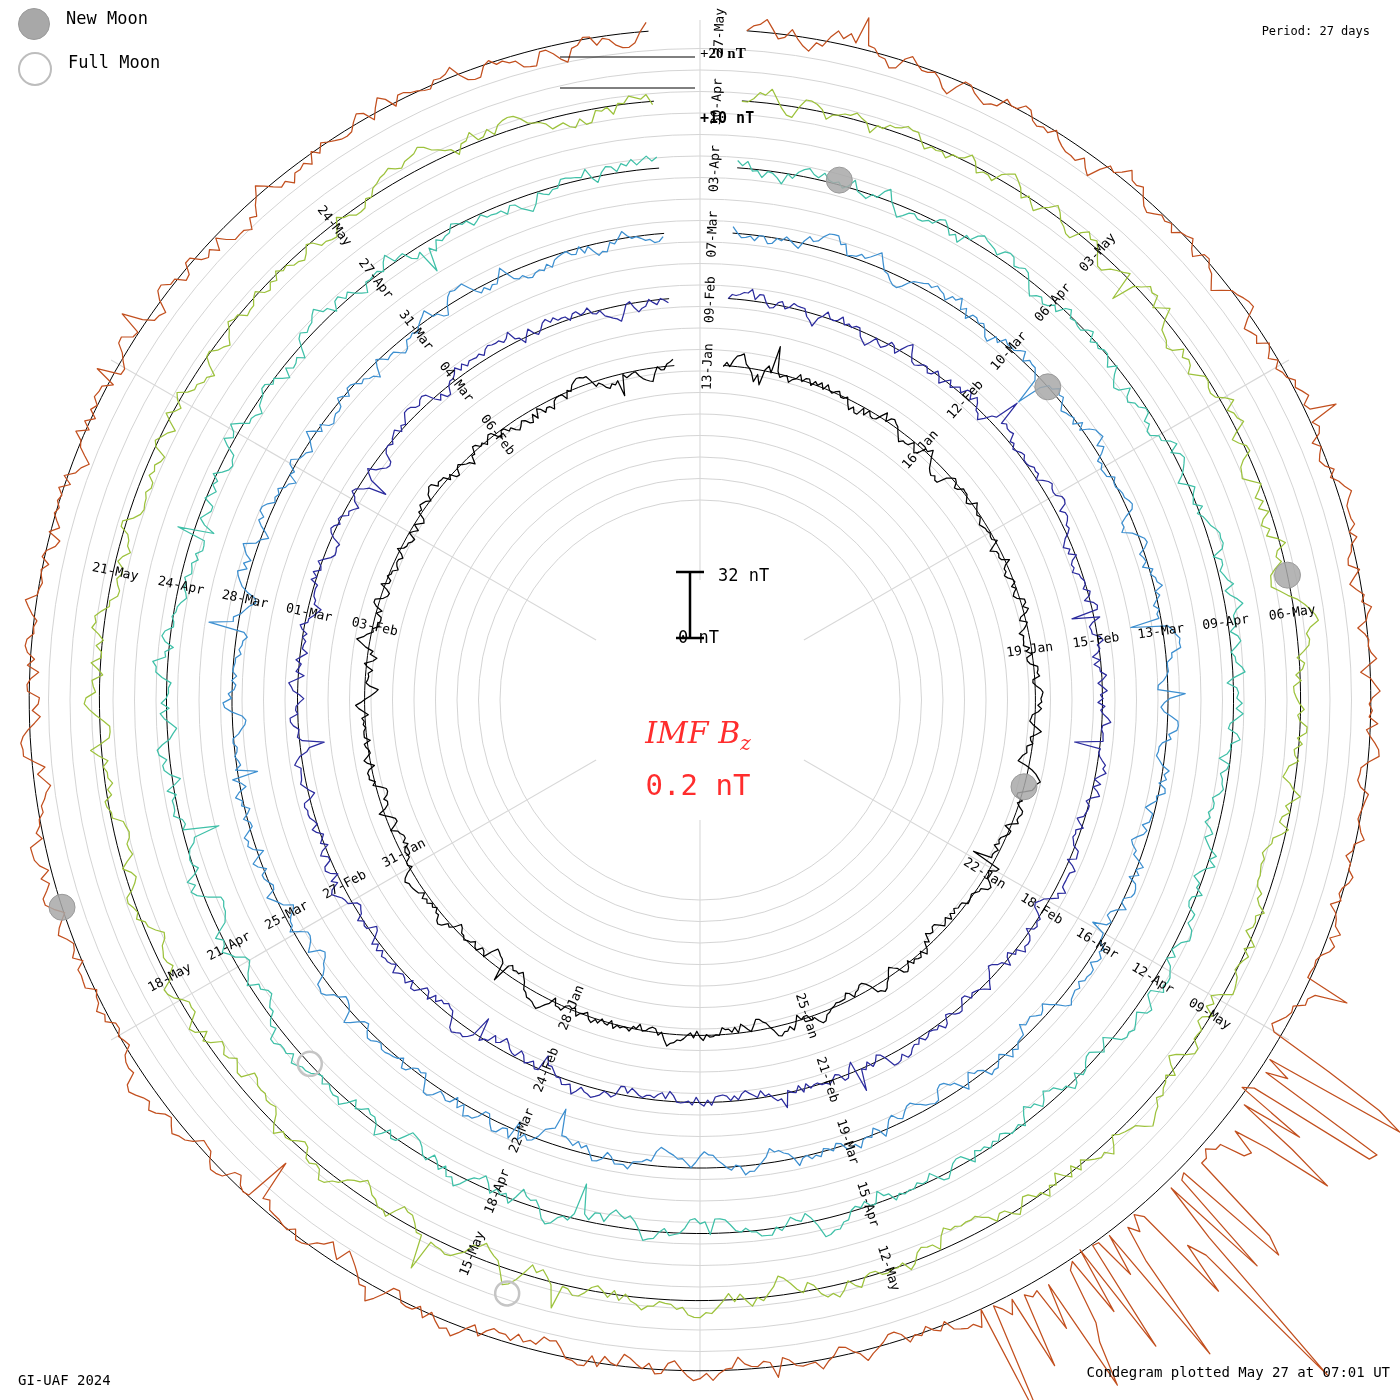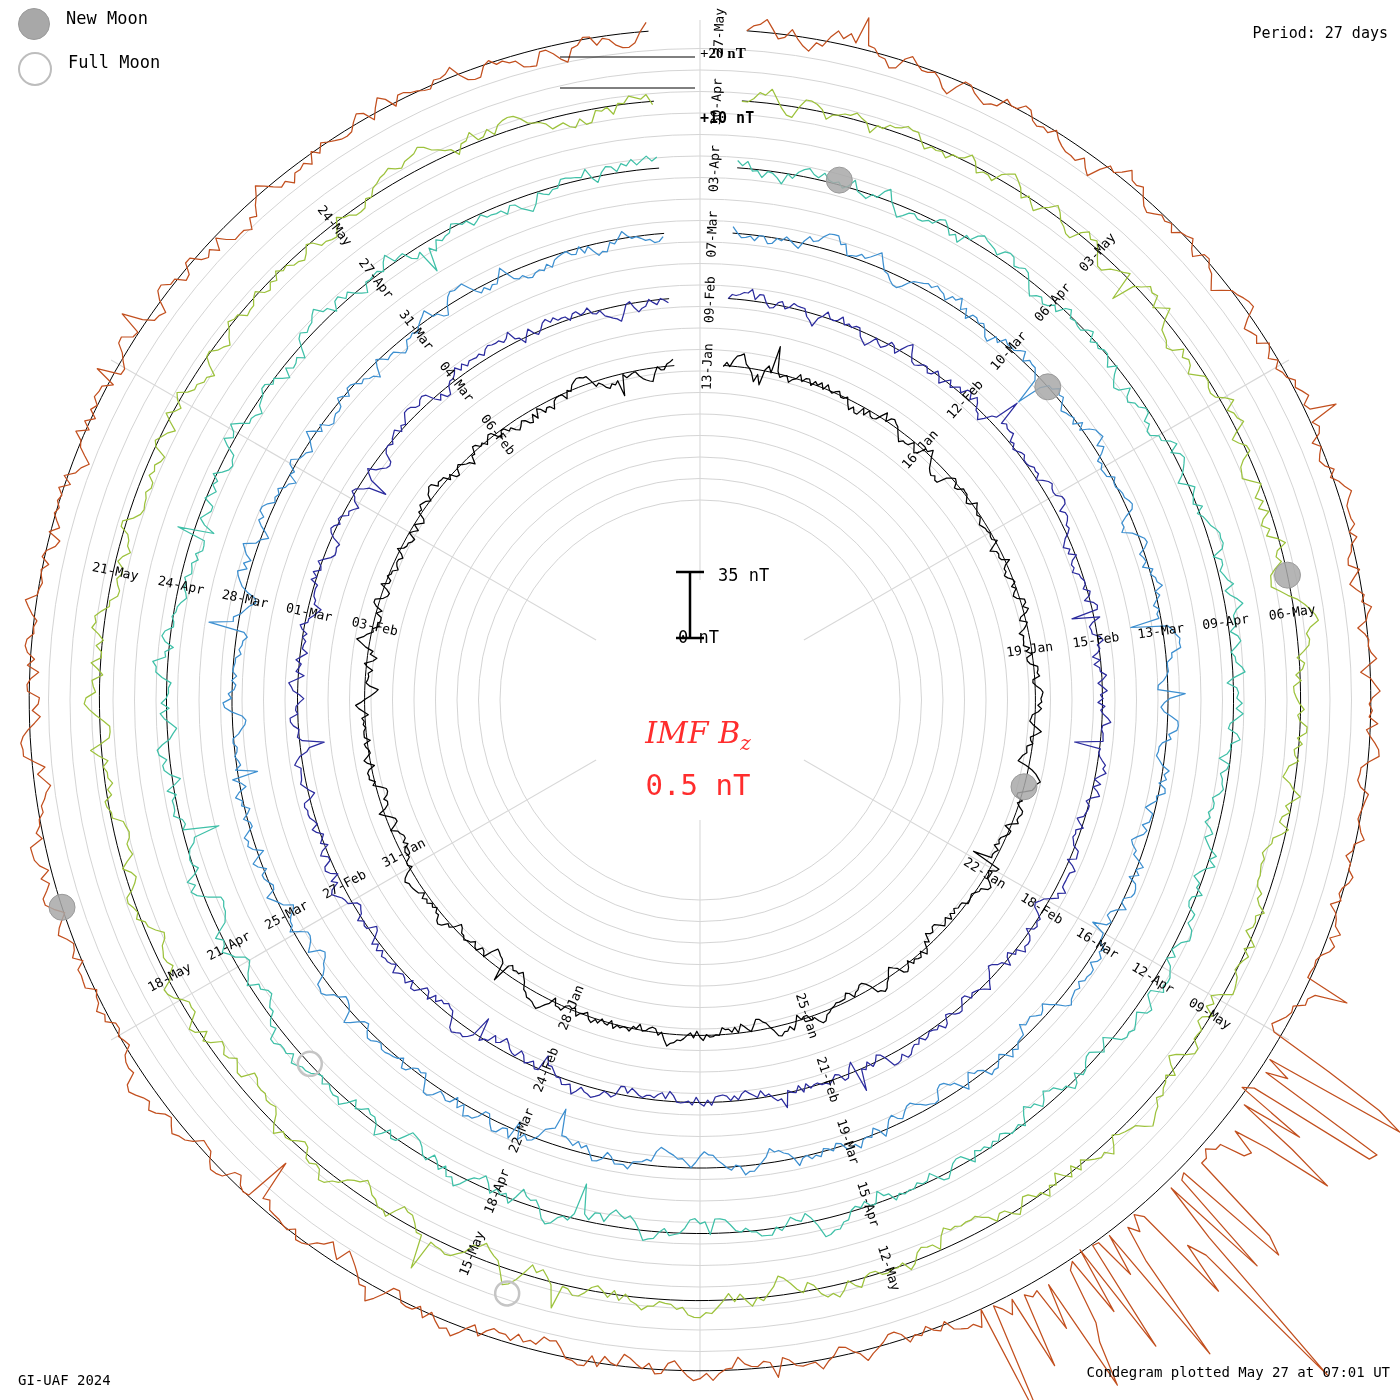--- a/index.html
+++ b/index.html
@@ -7,21 +7,21 @@
     width:1400px;height:1400px;background:#ffffff;
     font-family:"DejaVu Sans Mono", monospace;
     color:#000;position:relative;overflow:hidden;
   }
   .legend{position:absolute;left:18px;top:8px;}
   .legend-row{display:flex;align-items:flex-start;height:44px;}
   .moon-dot{width:30px;height:30px;border-radius:50%;margin-right:16px;}
   .moon-new{background:#a8a8a8;border:1px solid #9a9a9a;}
   .moon-full{background:#ffffff;border:2px solid #bdbdbd;}
   .legend-label{font-size:17px;font-family:"DejaVu Sans Mono",monospace;}
-  .period{position:absolute;right:12px;top:24px;font-size:15px;}
+  .period{position:absolute;right:30px;top:24px;font-size:12px;}
   .footer-left{position:absolute;left:18px;bottom:12px;font-size:14px;}
   .footer-right{position:absolute;right:10px;bottom:20px;font-size:14px;}
   .plot{position:absolute;left:0;top:0;width:1400px;height:1400px;}
   .center-text{
     position:absolute;left:0;right:4px;text-align:center;color:#ff2d2d;
     font-family:"DejaVu Sans Mono",monospace;
   }
   .imf-title{top:715px;font-size:30px;font-style:italic;font-family:"DejaVu Serif",serif;}
   .imf-title .sub{font-size:20px;vertical-align:sub;}
   .imf-value{top:768px;font-size:29px;}
@@ -151,24 +151,24 @@
       <line x1="560" y1="88" x2="695" y2="88" stroke="#000" stroke-width="1"></line>
       <line x1="690" y1="572" x2="690" y2="638" stroke="#000" stroke-width="2.5"></line>
       <line x1="676" y1="572" x2="704" y2="572" stroke="#000" stroke-width="2.5"></line>
       <line x1="676" y1="638" x2="704" y2="638" stroke="#000" stroke-width="2.5"></line>
     </g>
 </svg>
 
 <div class="center-text imf-title">
   <span>IMF B</span><span class="sub">z</span>
 </div>
-<div class="center-text imf-value">0.5 nT</div>
+<div class="center-text imf-value">0.2 nT</div>
 <div class="center-text imf-latest">
 </div>
 
-<div class="scale-lbl" style="left:718px;top:565px;">35 nT</div>
+<div class="scale-lbl" style="left:718px;top:565px;">32 nT</div>
 <div class="scale-lbl" style="left:678px;top:627px;">0 nT</div>
 
 <div class="axis-lbl" style="left:700px;top:45px;font-family:Liberation Serif, serif;">+20 nT</div>
 <div class="axis-lbl" style="left:700px;top:75px;margin-top:34px;">+10 nT</div>
 
 <div class="footer-left">GI-UAF 2024</div>
 <div class="footer-right">Condegram plotted May 27 at 07:01 UT</div>
 
 </body></html>

